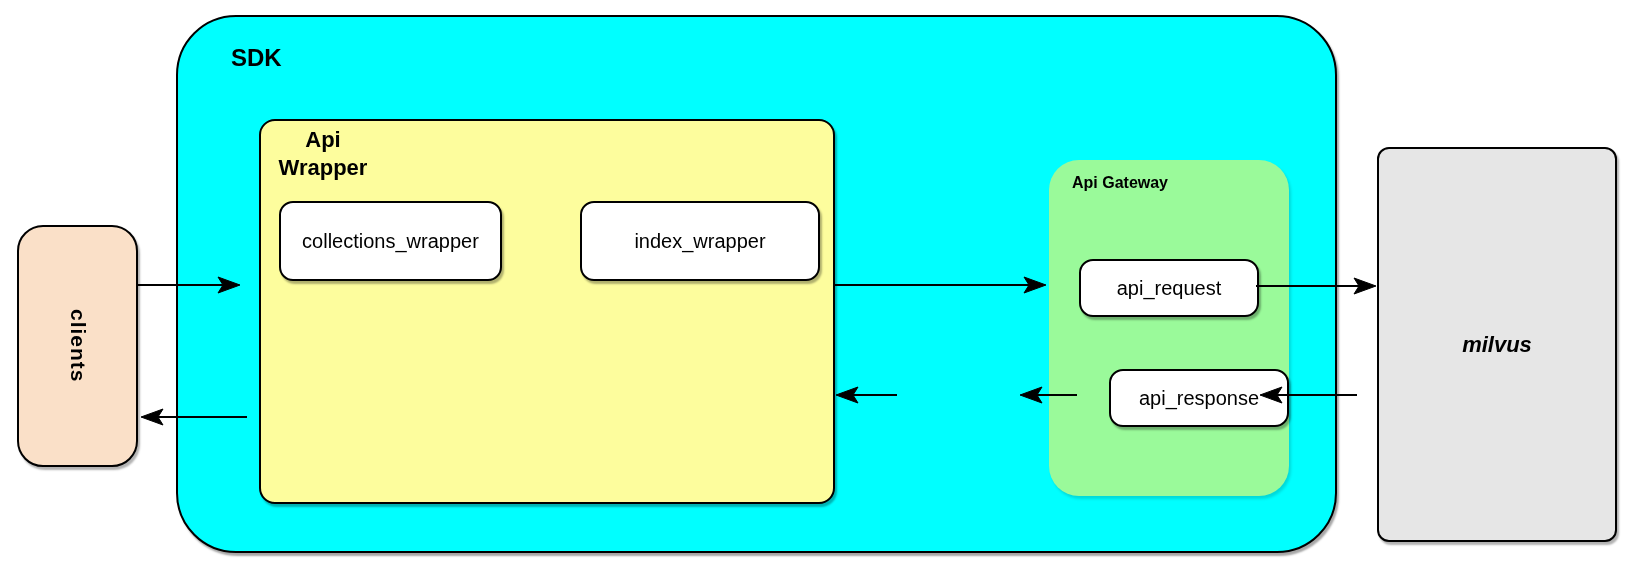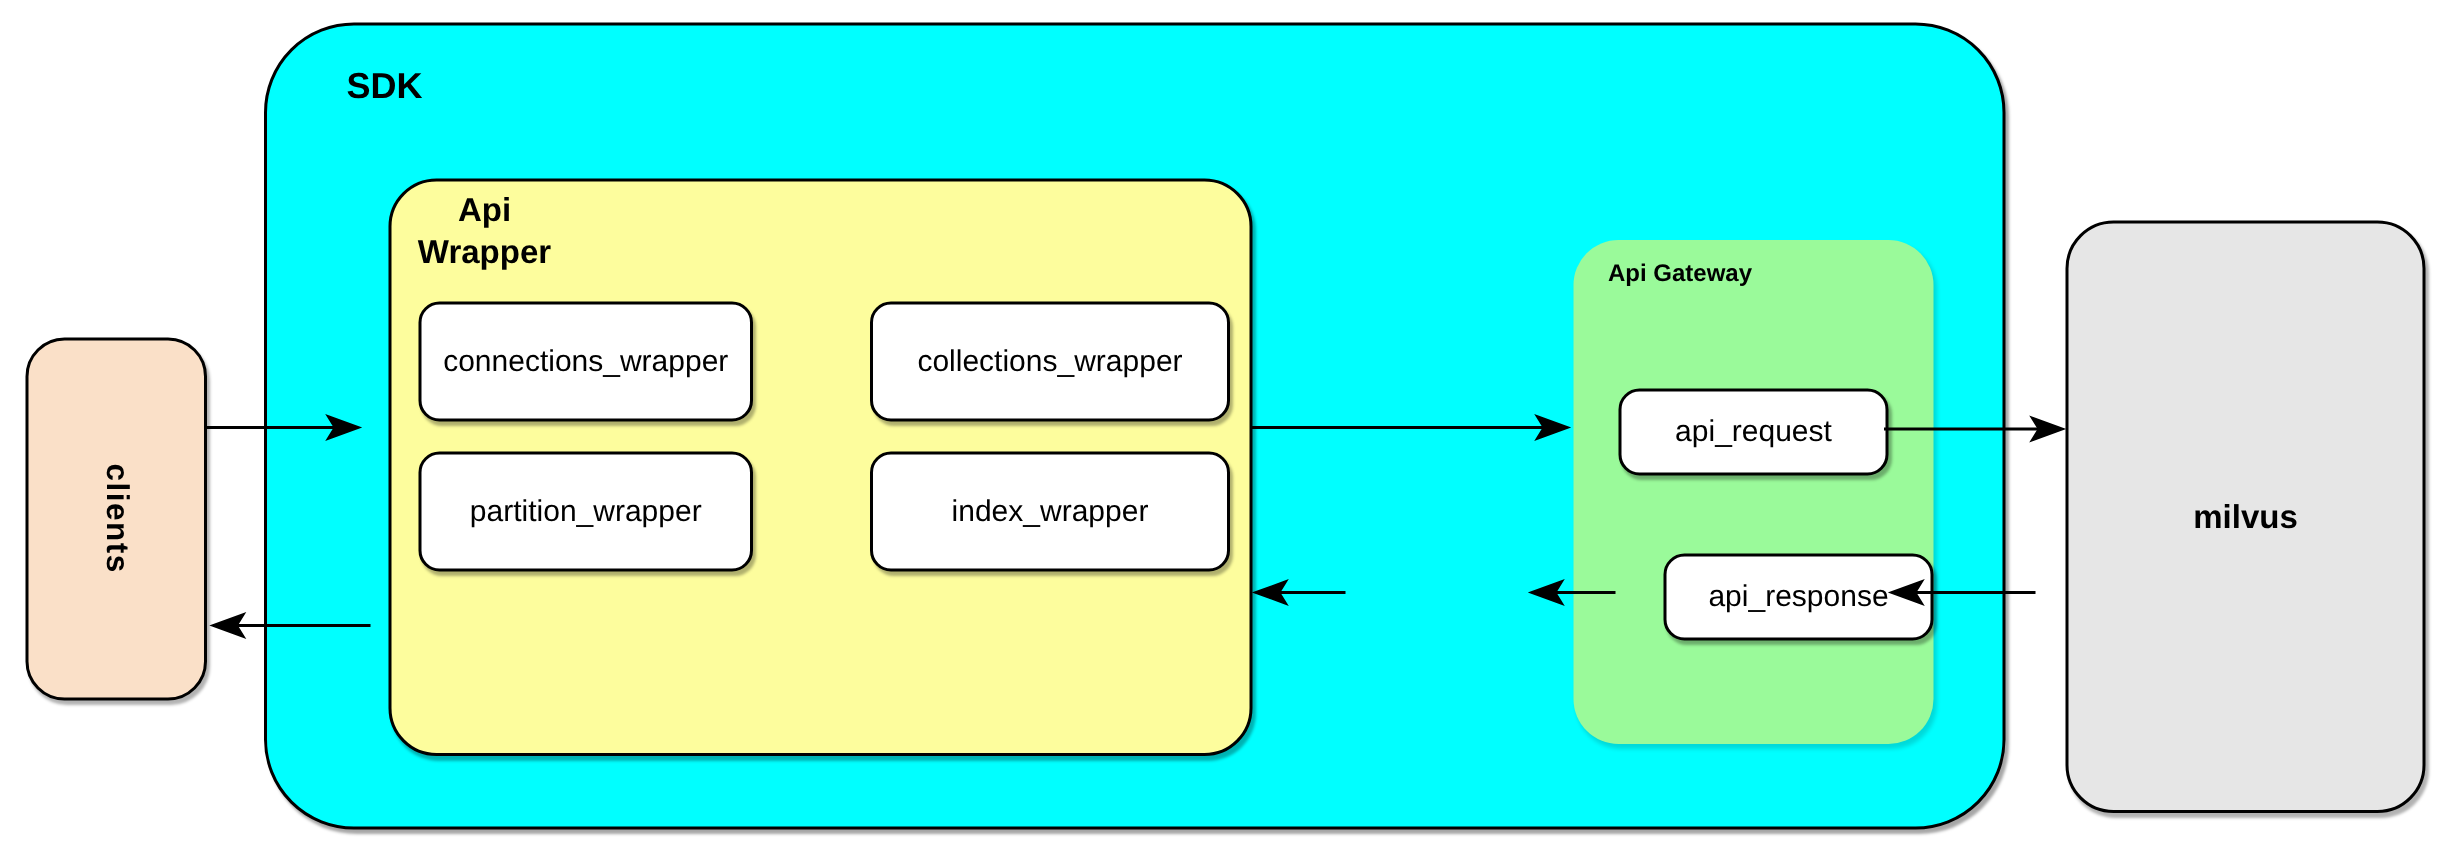--- a/index.html
+++ b/index.html
@@ -35,21 +35,21 @@
     font-size: 24px;
     font-weight: bold;
     color: #000;
     white-space: nowrap;
   }
   .api-wrapper {
     left: 81px; top: 102px;               
     width: 576px; height: 385px;
     background: #fdfd9d;
     border: 2px solid #000000;
-    border-radius: 32px;
+    border-radius: 16px;
     box-shadow: 2px 3px 2px rgba(0,0,0,0.3);
   }
   .wrapper-label {
     position: absolute;
     left: 7px; top: 5px;
     width: 110px;
     text-align: center;
     font-size: 22px;
     font-weight: bold;
     line-height: 1.25;
@@ -120,25 +120,26 @@
     font-size: 21px;
     font-weight: bold;
     color: #000;
     letter-spacing: 1px;
   }
   .milvus {
     left: 1377px; top: 147px;
     width: 240px; height: 395px;
     background: #e6e6e6;
     border: 2px solid #000000;
-    border-radius: 32px;
+    border-radius: 12px;
     display: flex;
     align-items: center;
     justify-content: center;
     box-shadow: 2px 3px 2px rgba(0,0,0,0.3);
+    font-style: italic;
   }
   .milvus-label {
     font-size: 22px;
     font-weight: bold;
     color: #000;
   }
   
   .arrows {
     position: absolute;
     left: 0; top: 0;
@@ -154,23 +155,21 @@
 <body>
 
 <div class="canvas">
 
   <div class="node sdk">
     <div class="sdk-label">SDK</div>
 
     <div class="node api-wrapper">
       <div class="wrapper-label">Api Wrapper</div>
       <div class="wrapper-grid">
-        <div class="module-box">connections_wrapper</div>
         <div class="module-box">collections_wrapper</div>
-        <div class="module-box">partition_wrapper</div>
         <div class="module-box">index_wrapper</div>
       </div>
     </div>
 
 
     <div class="node api-gateway">
       <div class="gateway-label">Api Gateway</div>
       <div class="module-box gateway-request">api_request</div>
       <div class="module-box gateway-response">api_response</div>
     </div>

